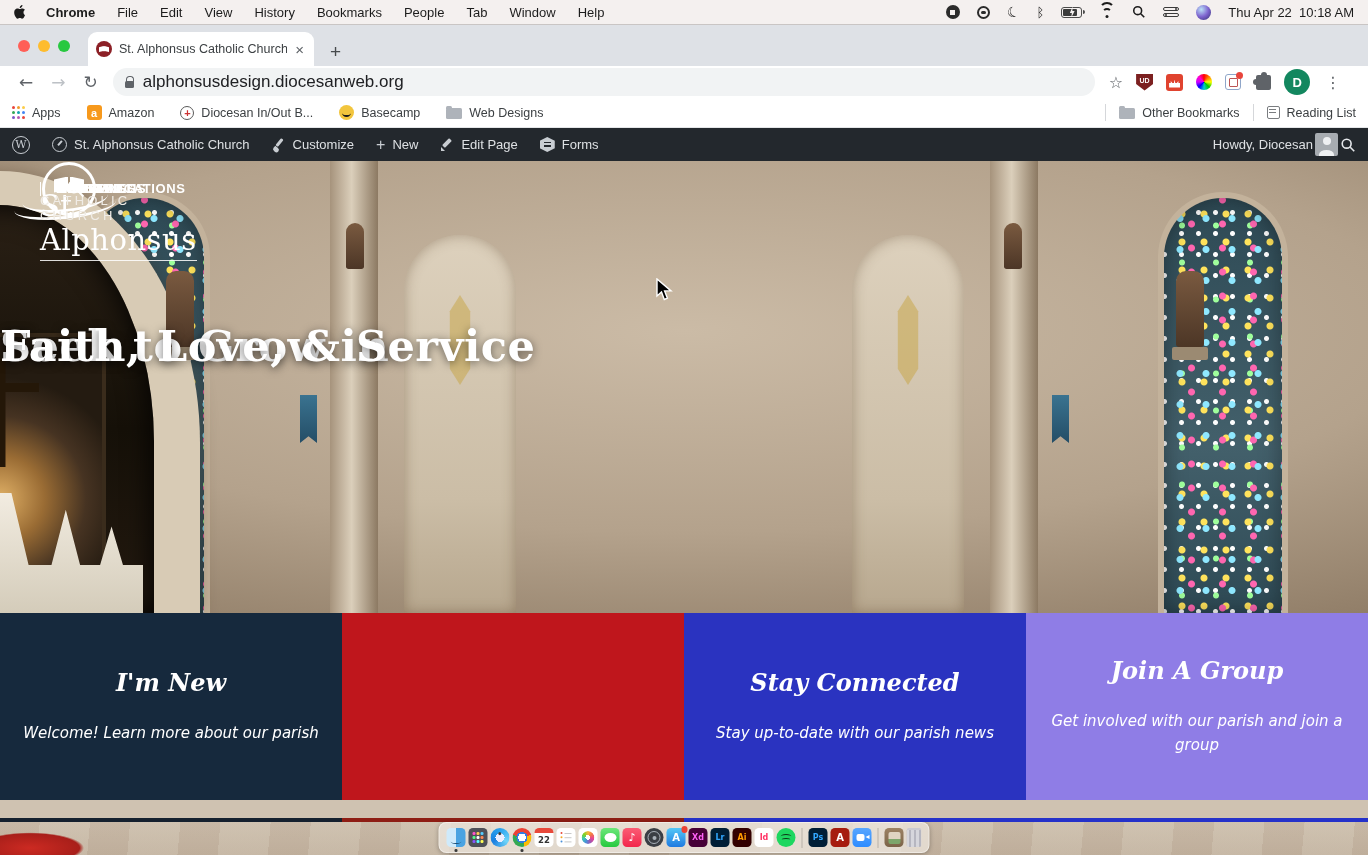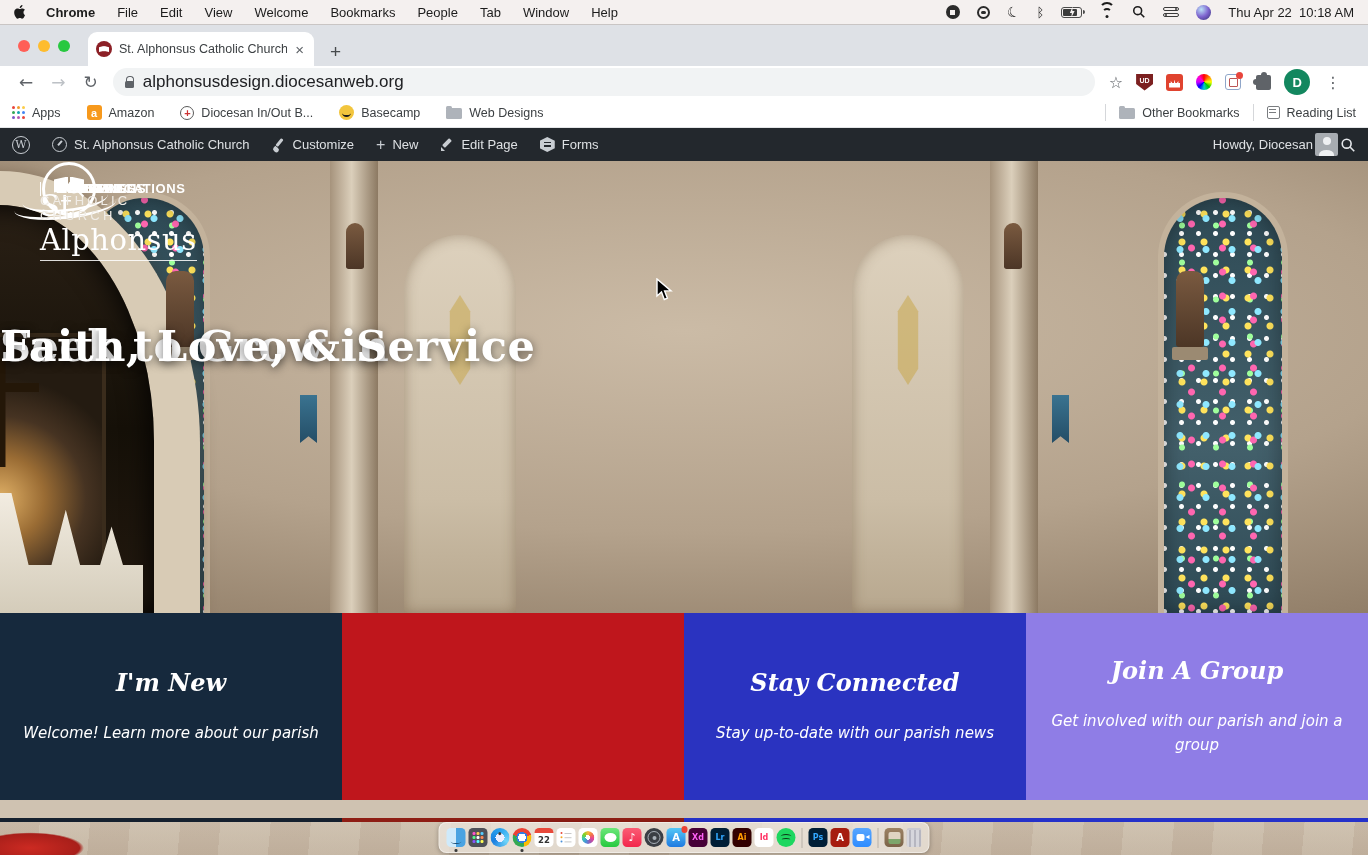--- a/index.html
+++ b/index.html
@@ -244,21 +244,21 @@
 <body>
 
 <div class="menubar">
   <svg class="apple-svg" viewBox="0 0 17 20">
       <path d="M11.6 10.6c0-2.2 1.8-3.3 1.9-3.3C12.4 5.7 10.8 5.5 10.2 5.5 8.9 5.4 7.7 6.3 7 6.3c-.7 0-1.7-.8-2.8-.8-1.4 0-2.8.8-3.5 2.1-1.5 2.6-.4 6.5 1.1 8.6.7 1 1.5 2.2 2.6 2.1 1-.1 1.4-.7 2.7-.7s1.6.7 2.7.7c1.1 0 1.9-1 2.6-2.1.8-1.2 1.1-2.4 1.2-2.4-.1-.1-2-.9-2-3.2zM9.4 3.8c.6-.7 1-1.7.9-2.7-.9 0-1.9.6-2.5 1.3-.5.6-1 1.6-.9 2.6 1 .1 2-.5 2.5-1.2z"></path>
     </svg>
   <span class="menu-item menu-app">Chrome</span>
   <span class="menu-item">File</span>
   <span class="menu-item">Edit</span>
   <span class="menu-item">View</span>
-  <span class="menu-item">Welcome</span>
+  <span class="menu-item">History</span>
   <span class="menu-item">Bookmarks</span>
   <span class="menu-item">People</span>
   <span class="menu-item">Tab</span>
   <span class="menu-item">Window</span>
   <span class="menu-item">Help</span>
   <div class="mb-right">
     <span class="st-record"></span>
     <span class="st-cc"></span>
     <span class="st-moon">☾</span>
     <span class="st-bt">ᛒ</span>

